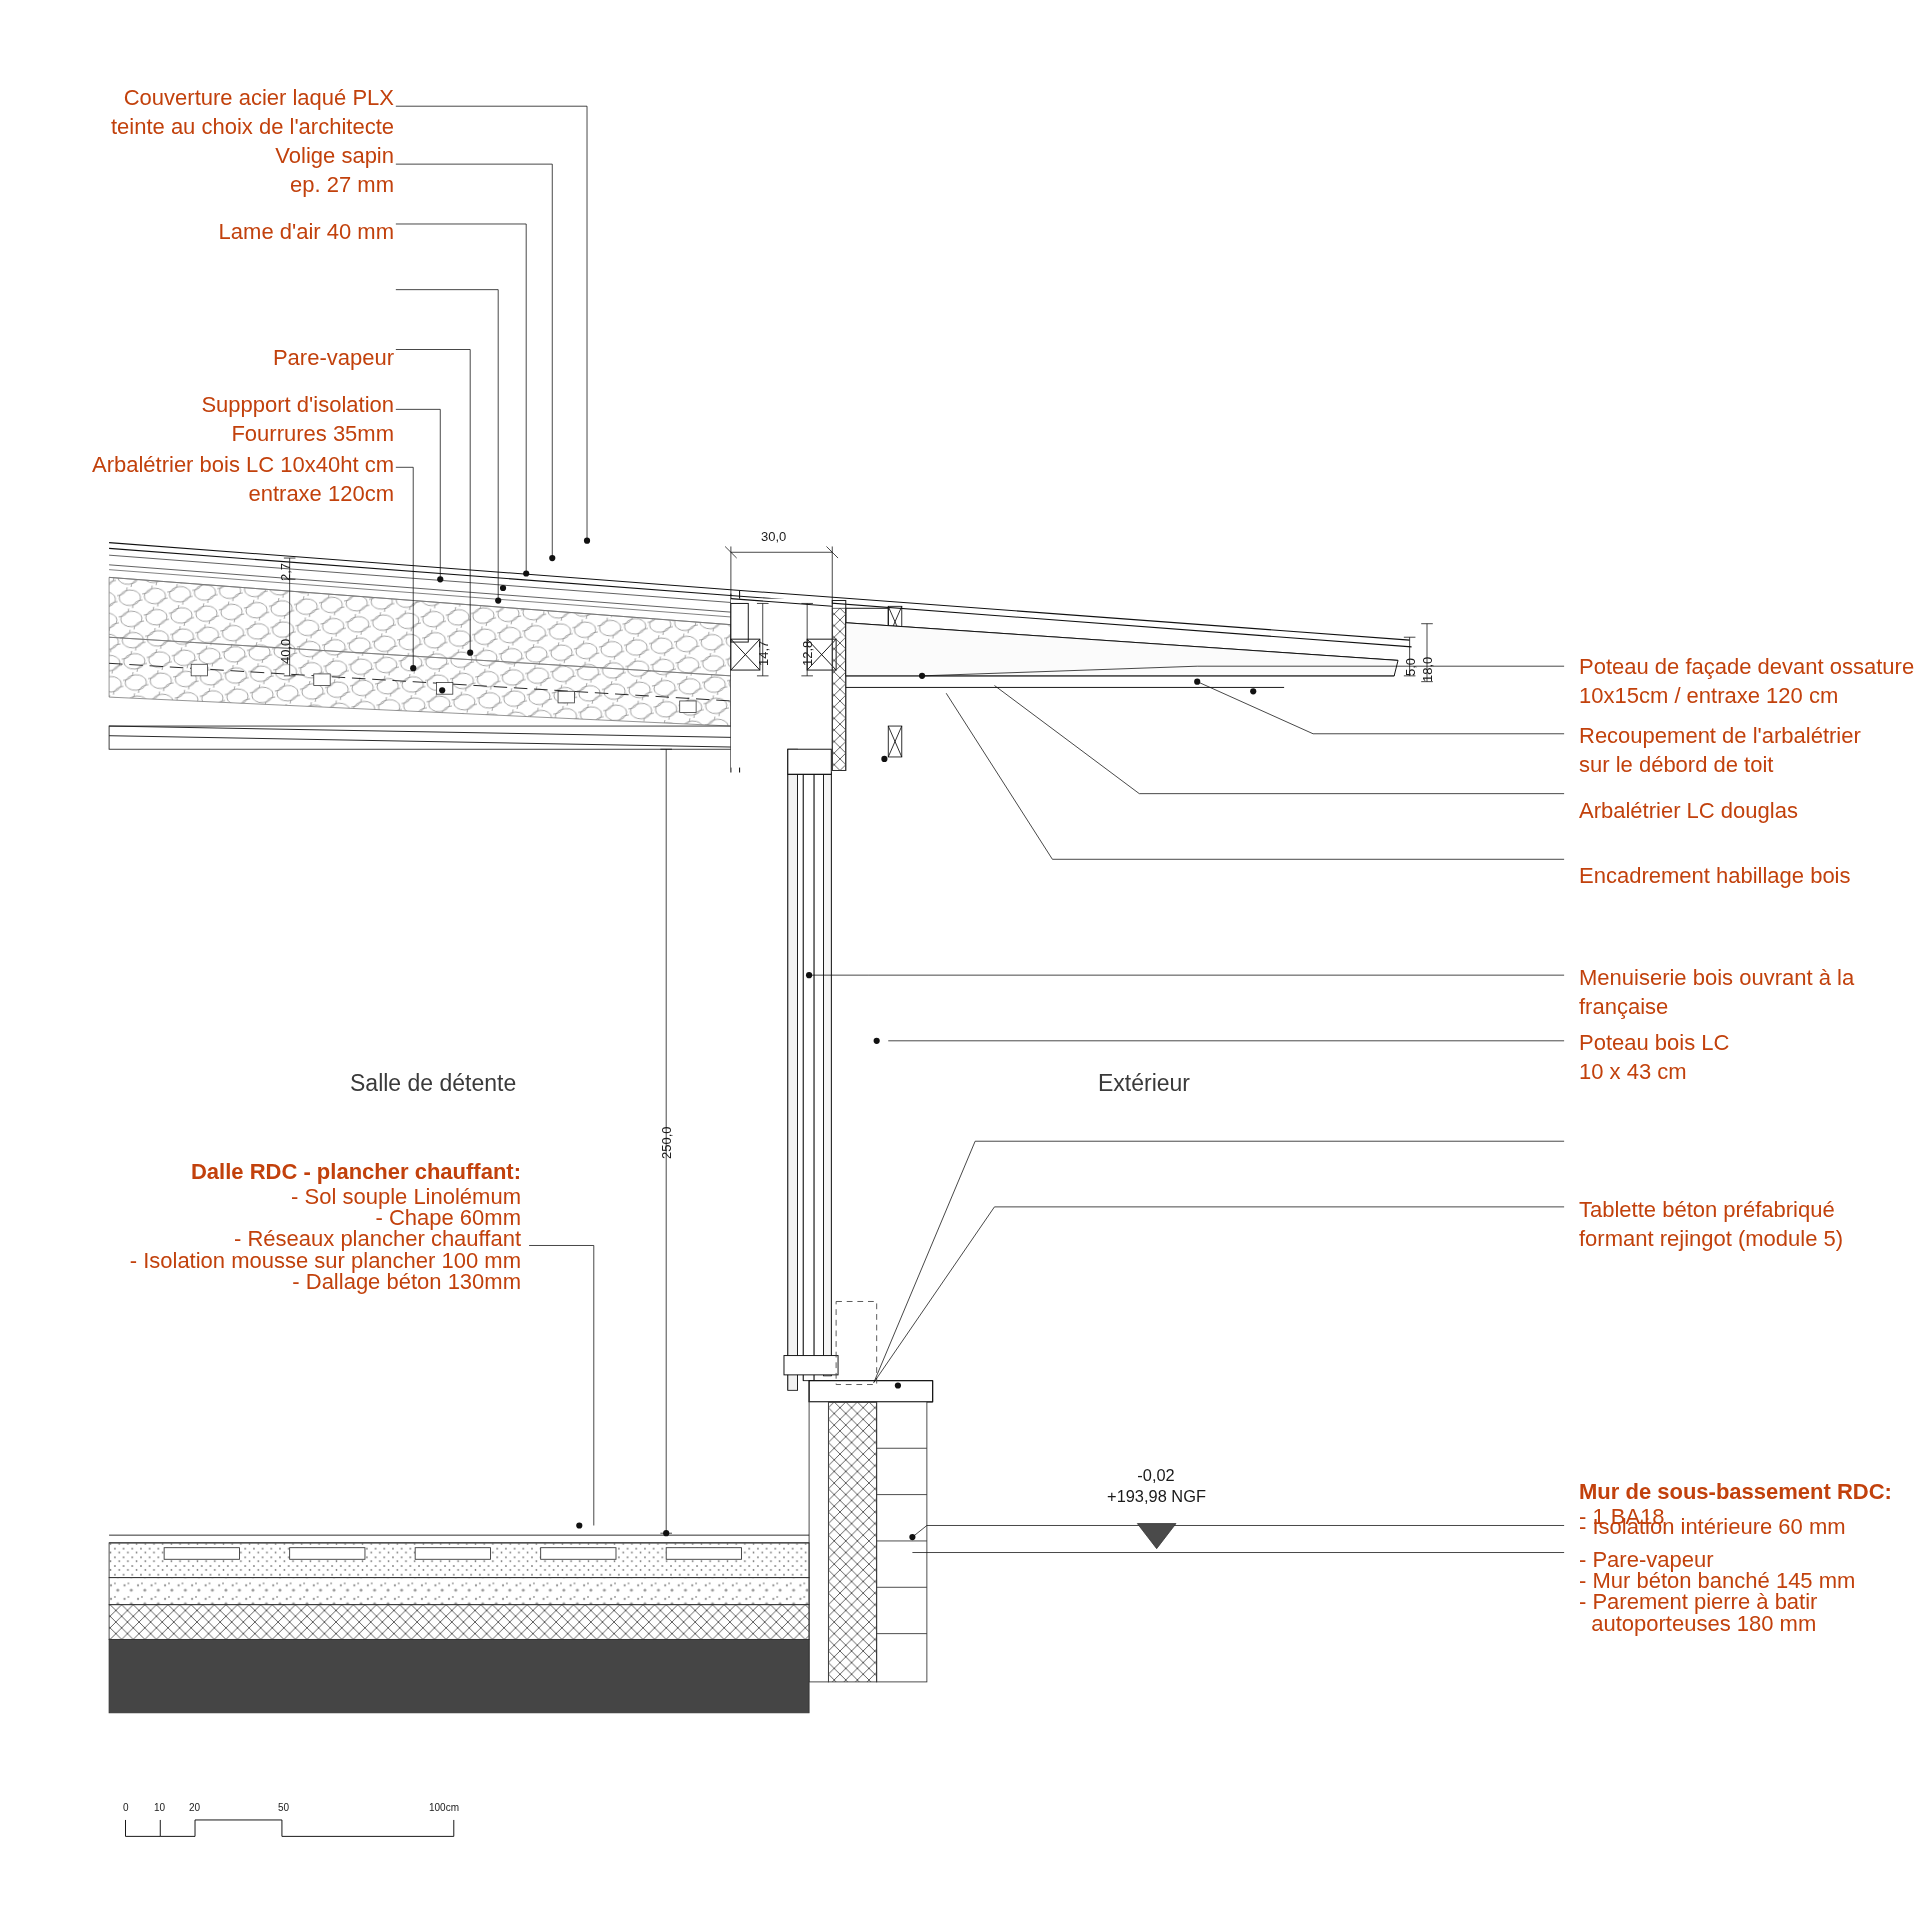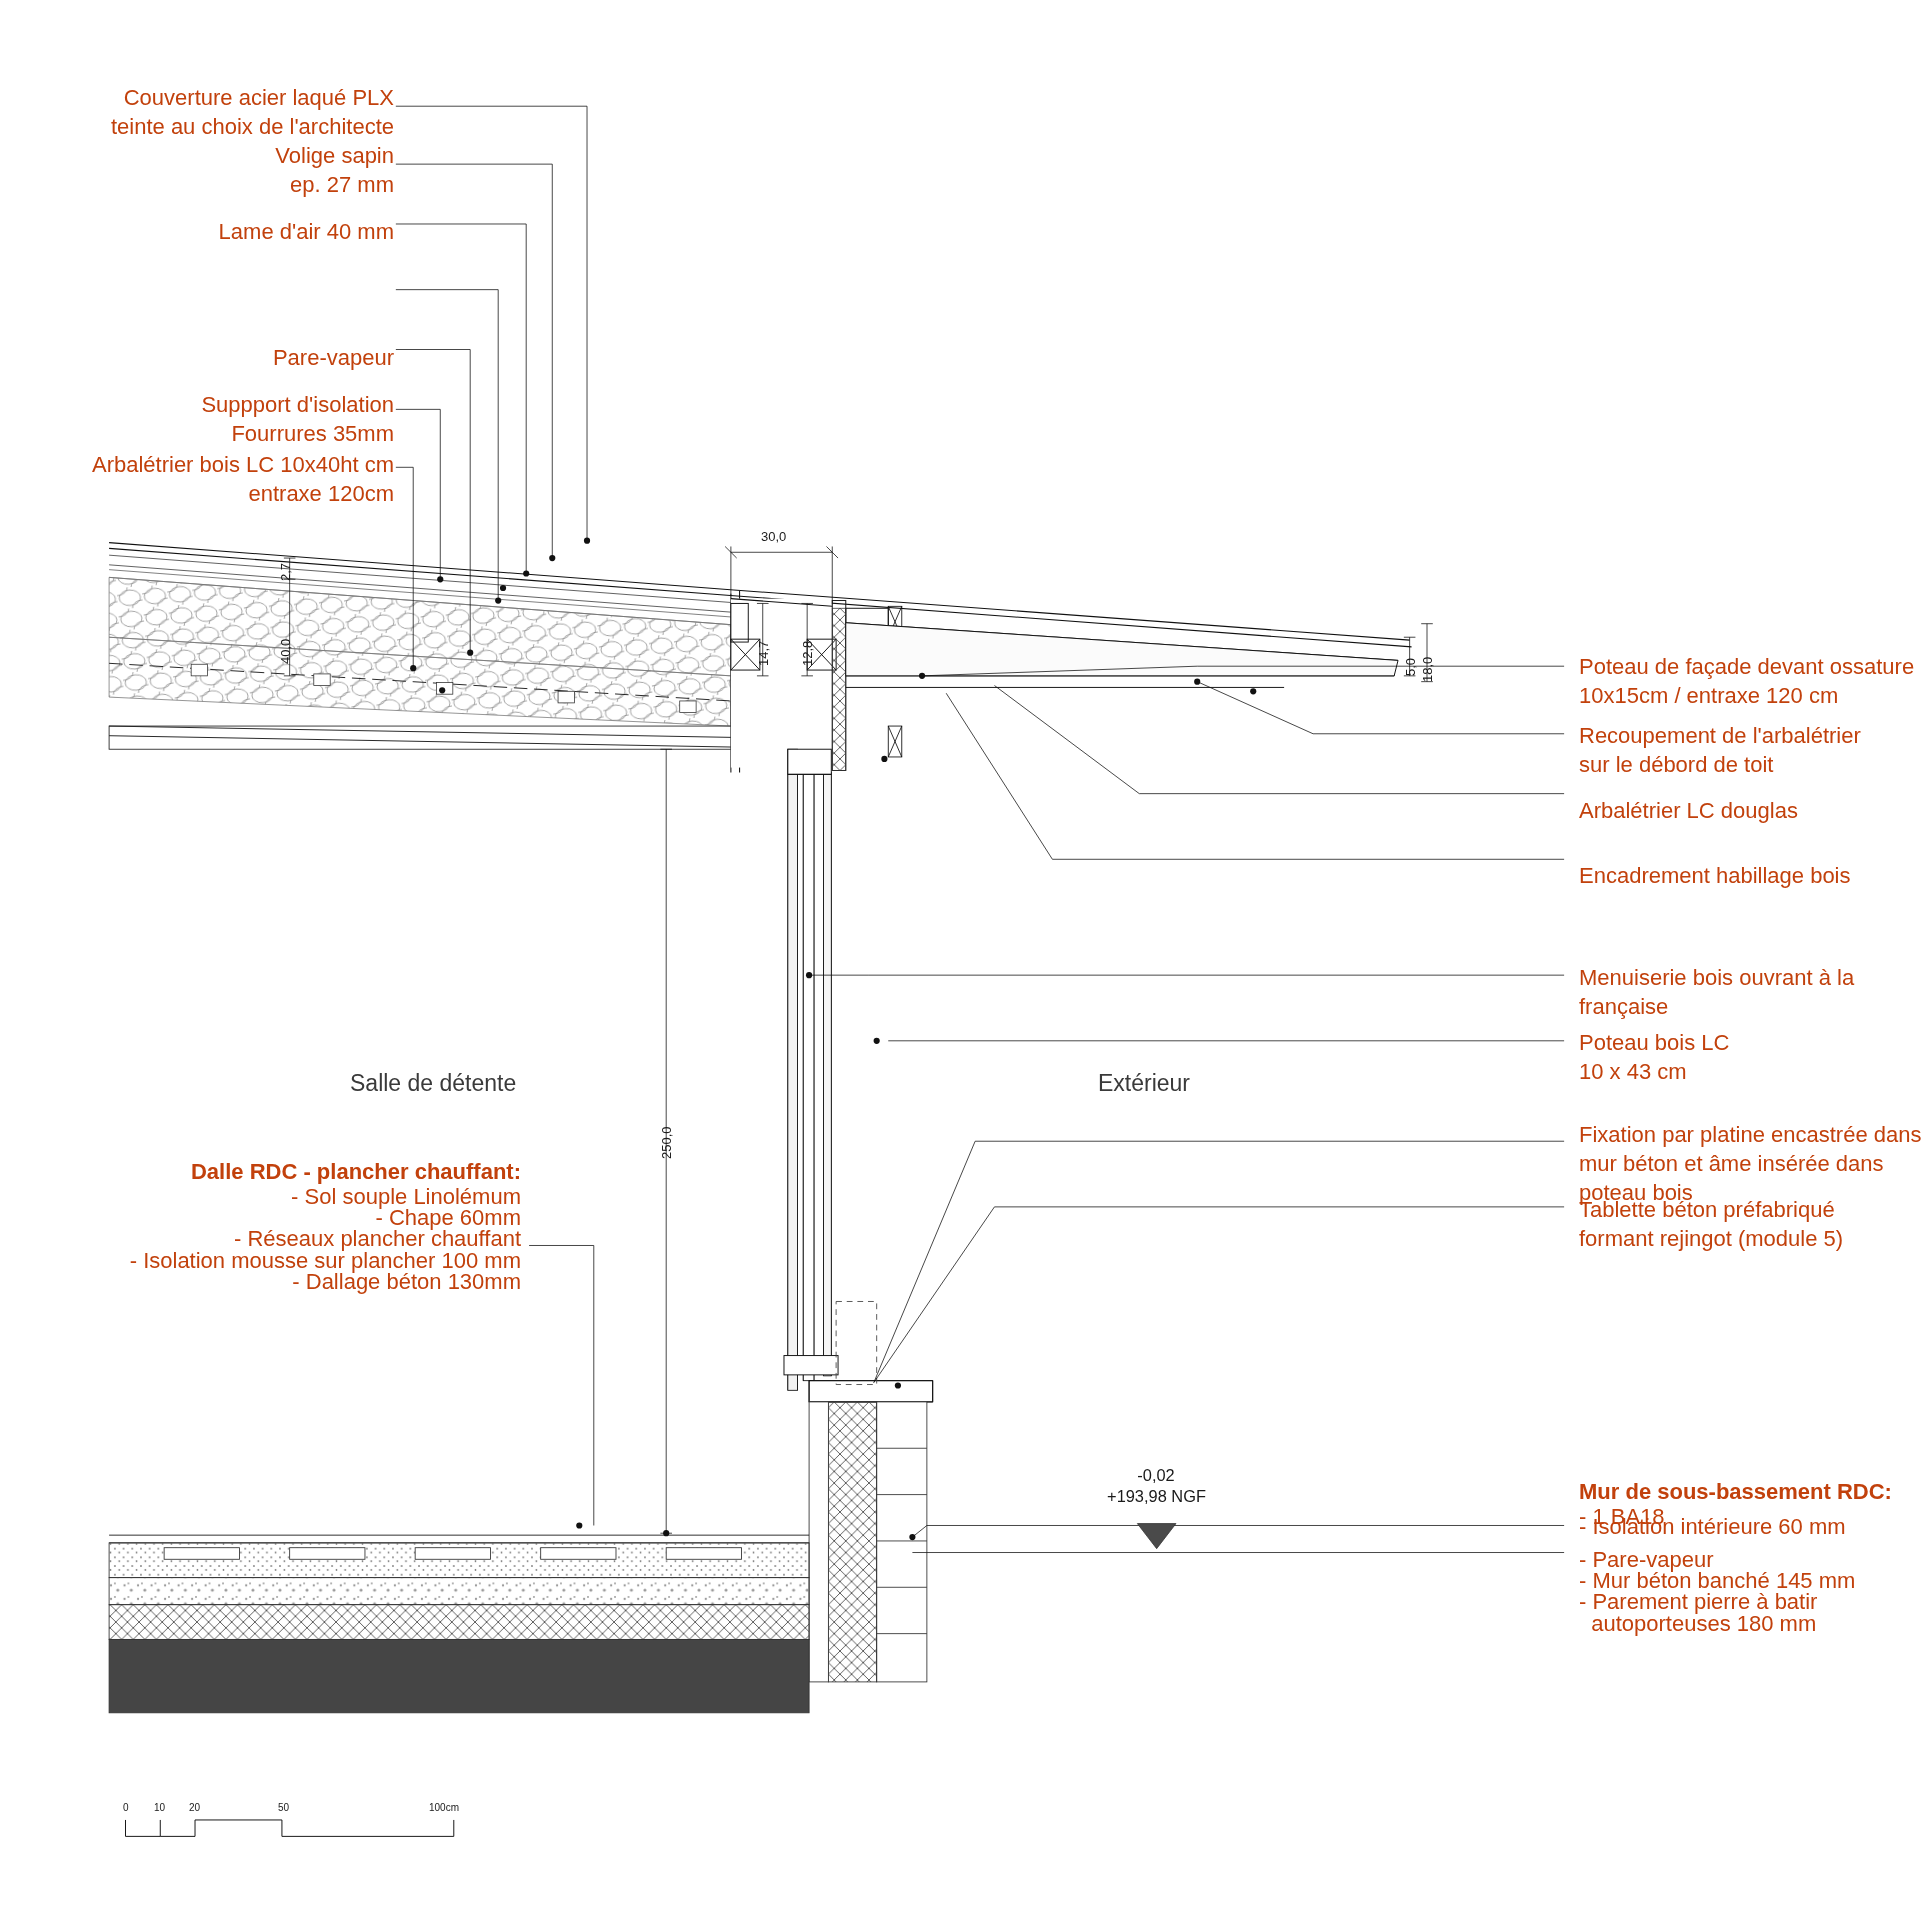--- a/index.html
+++ b/index.html
@@ -277,23 +277,20 @@
 <div class="lbl" style="left:1579px;top:652px;width:328px;">Poteau de façade devant ossature
 10x15cm / entraxe 120 cm</div>
 <div class="lbl" style="left:1579px;top:721px;width:328px;">Recoupement de l'arbalétrier
 sur le débord de toit</div>
 <div class="lbl" style="left:1579px;top:796px;width:328px;">Arbalétrier LC douglas</div>
 <div class="lbl" style="left:1579px;top:861px;width:328px;">Encadrement habillage bois</div>
 <div class="lbl" style="left:1579px;top:963px;width:328px;">Menuiserie bois ouvrant à la
 française</div>
 <div class="lbl" style="left:1579px;top:1028px;width:328px;">Poteau bois LC
 10 x 43 cm</div>
-<div class="lbl" style="left:1579px;top:1120px;width:338px;">Fixation par platine encastrée dans
-mur béton et âme insérée dans
-poteau bois</div>
 <div class="lbl" style="left:1579px;top:1195px;width:338px;">Tablette béton préfabriqué
 formant rejingot (module 5)</div>
 
 <div class="room" style="left:350px;top:1070px;">Salle de détente</div>
 <div class="room" style="left:1098px;top:1070px;">Extérieur</div>
 
 <div class="lbl b r" style="left:0px;top:1157px;width:521px;">Dalle RDC - plancher chauffant:</div>
 <div class="lbl r" style="left:0px;top:1182px;width:521px;">- Sol souple Linolémum</div>
 <div class="lbl r" style="left:0px;top:1203px;width:521px;">- Chape 60mm</div>
 <div class="lbl r" style="left:0px;top:1224px;width:521px;">- Réseaux plancher chauffant</div>

